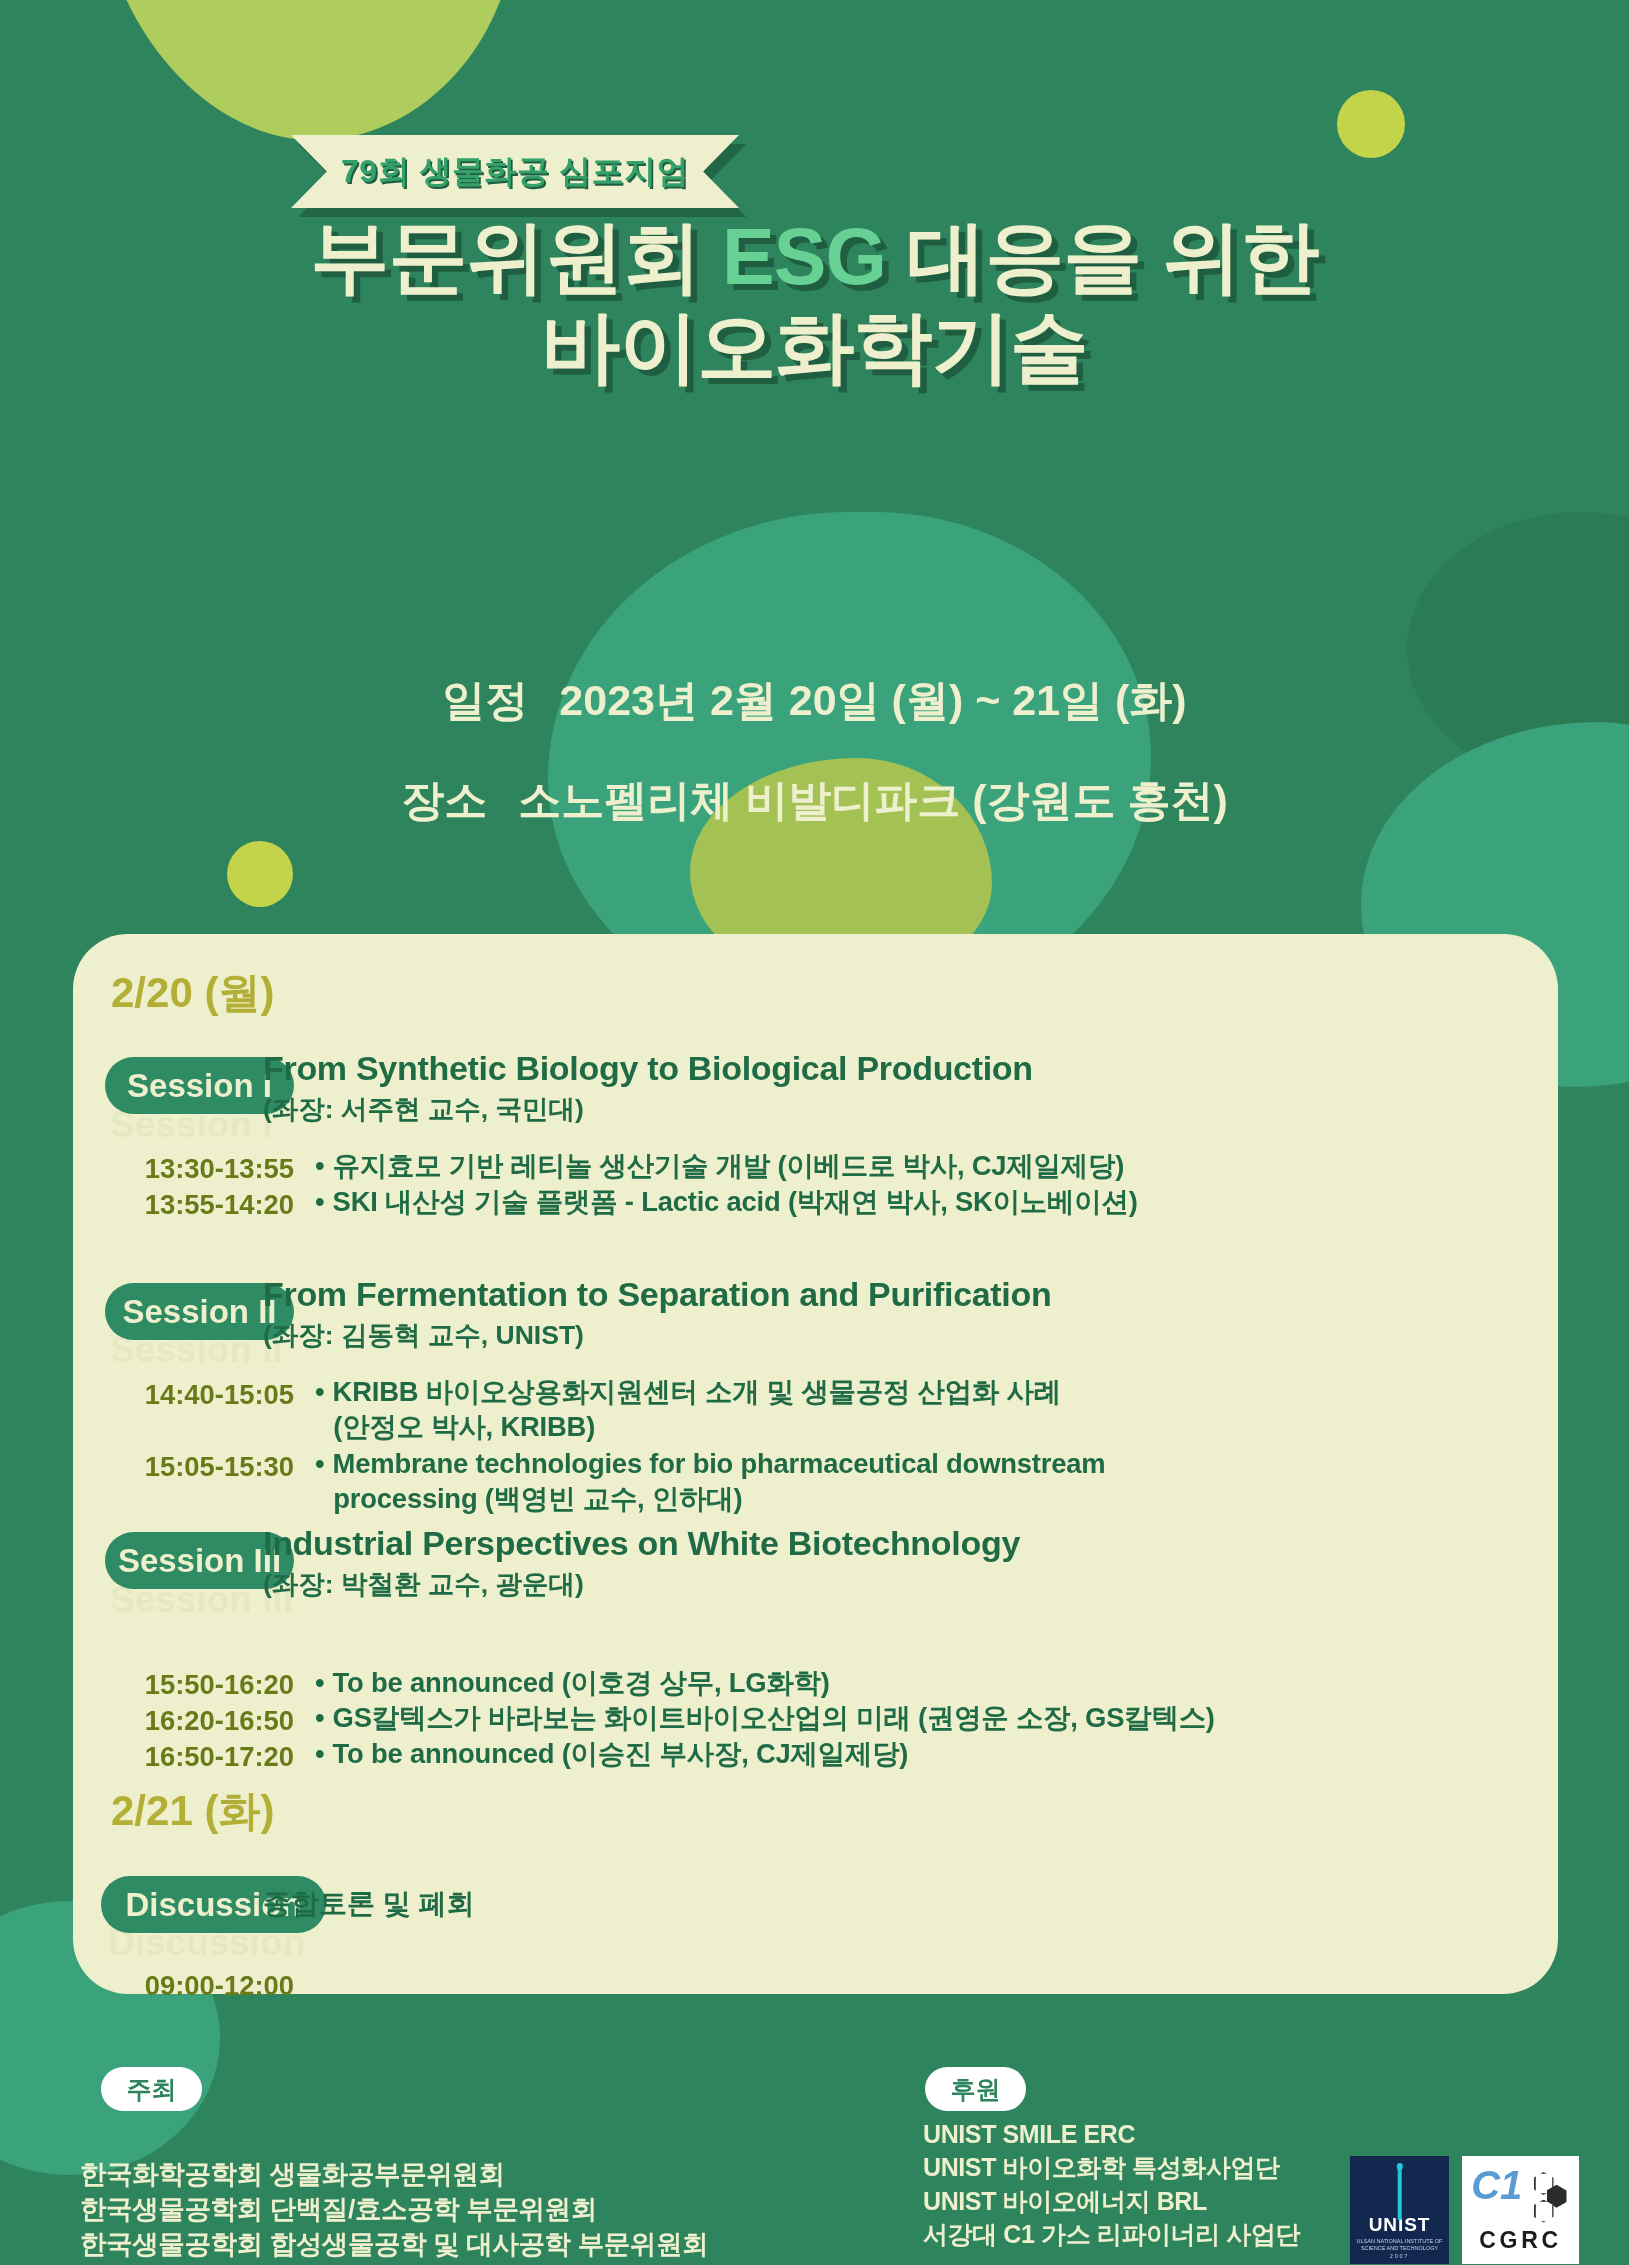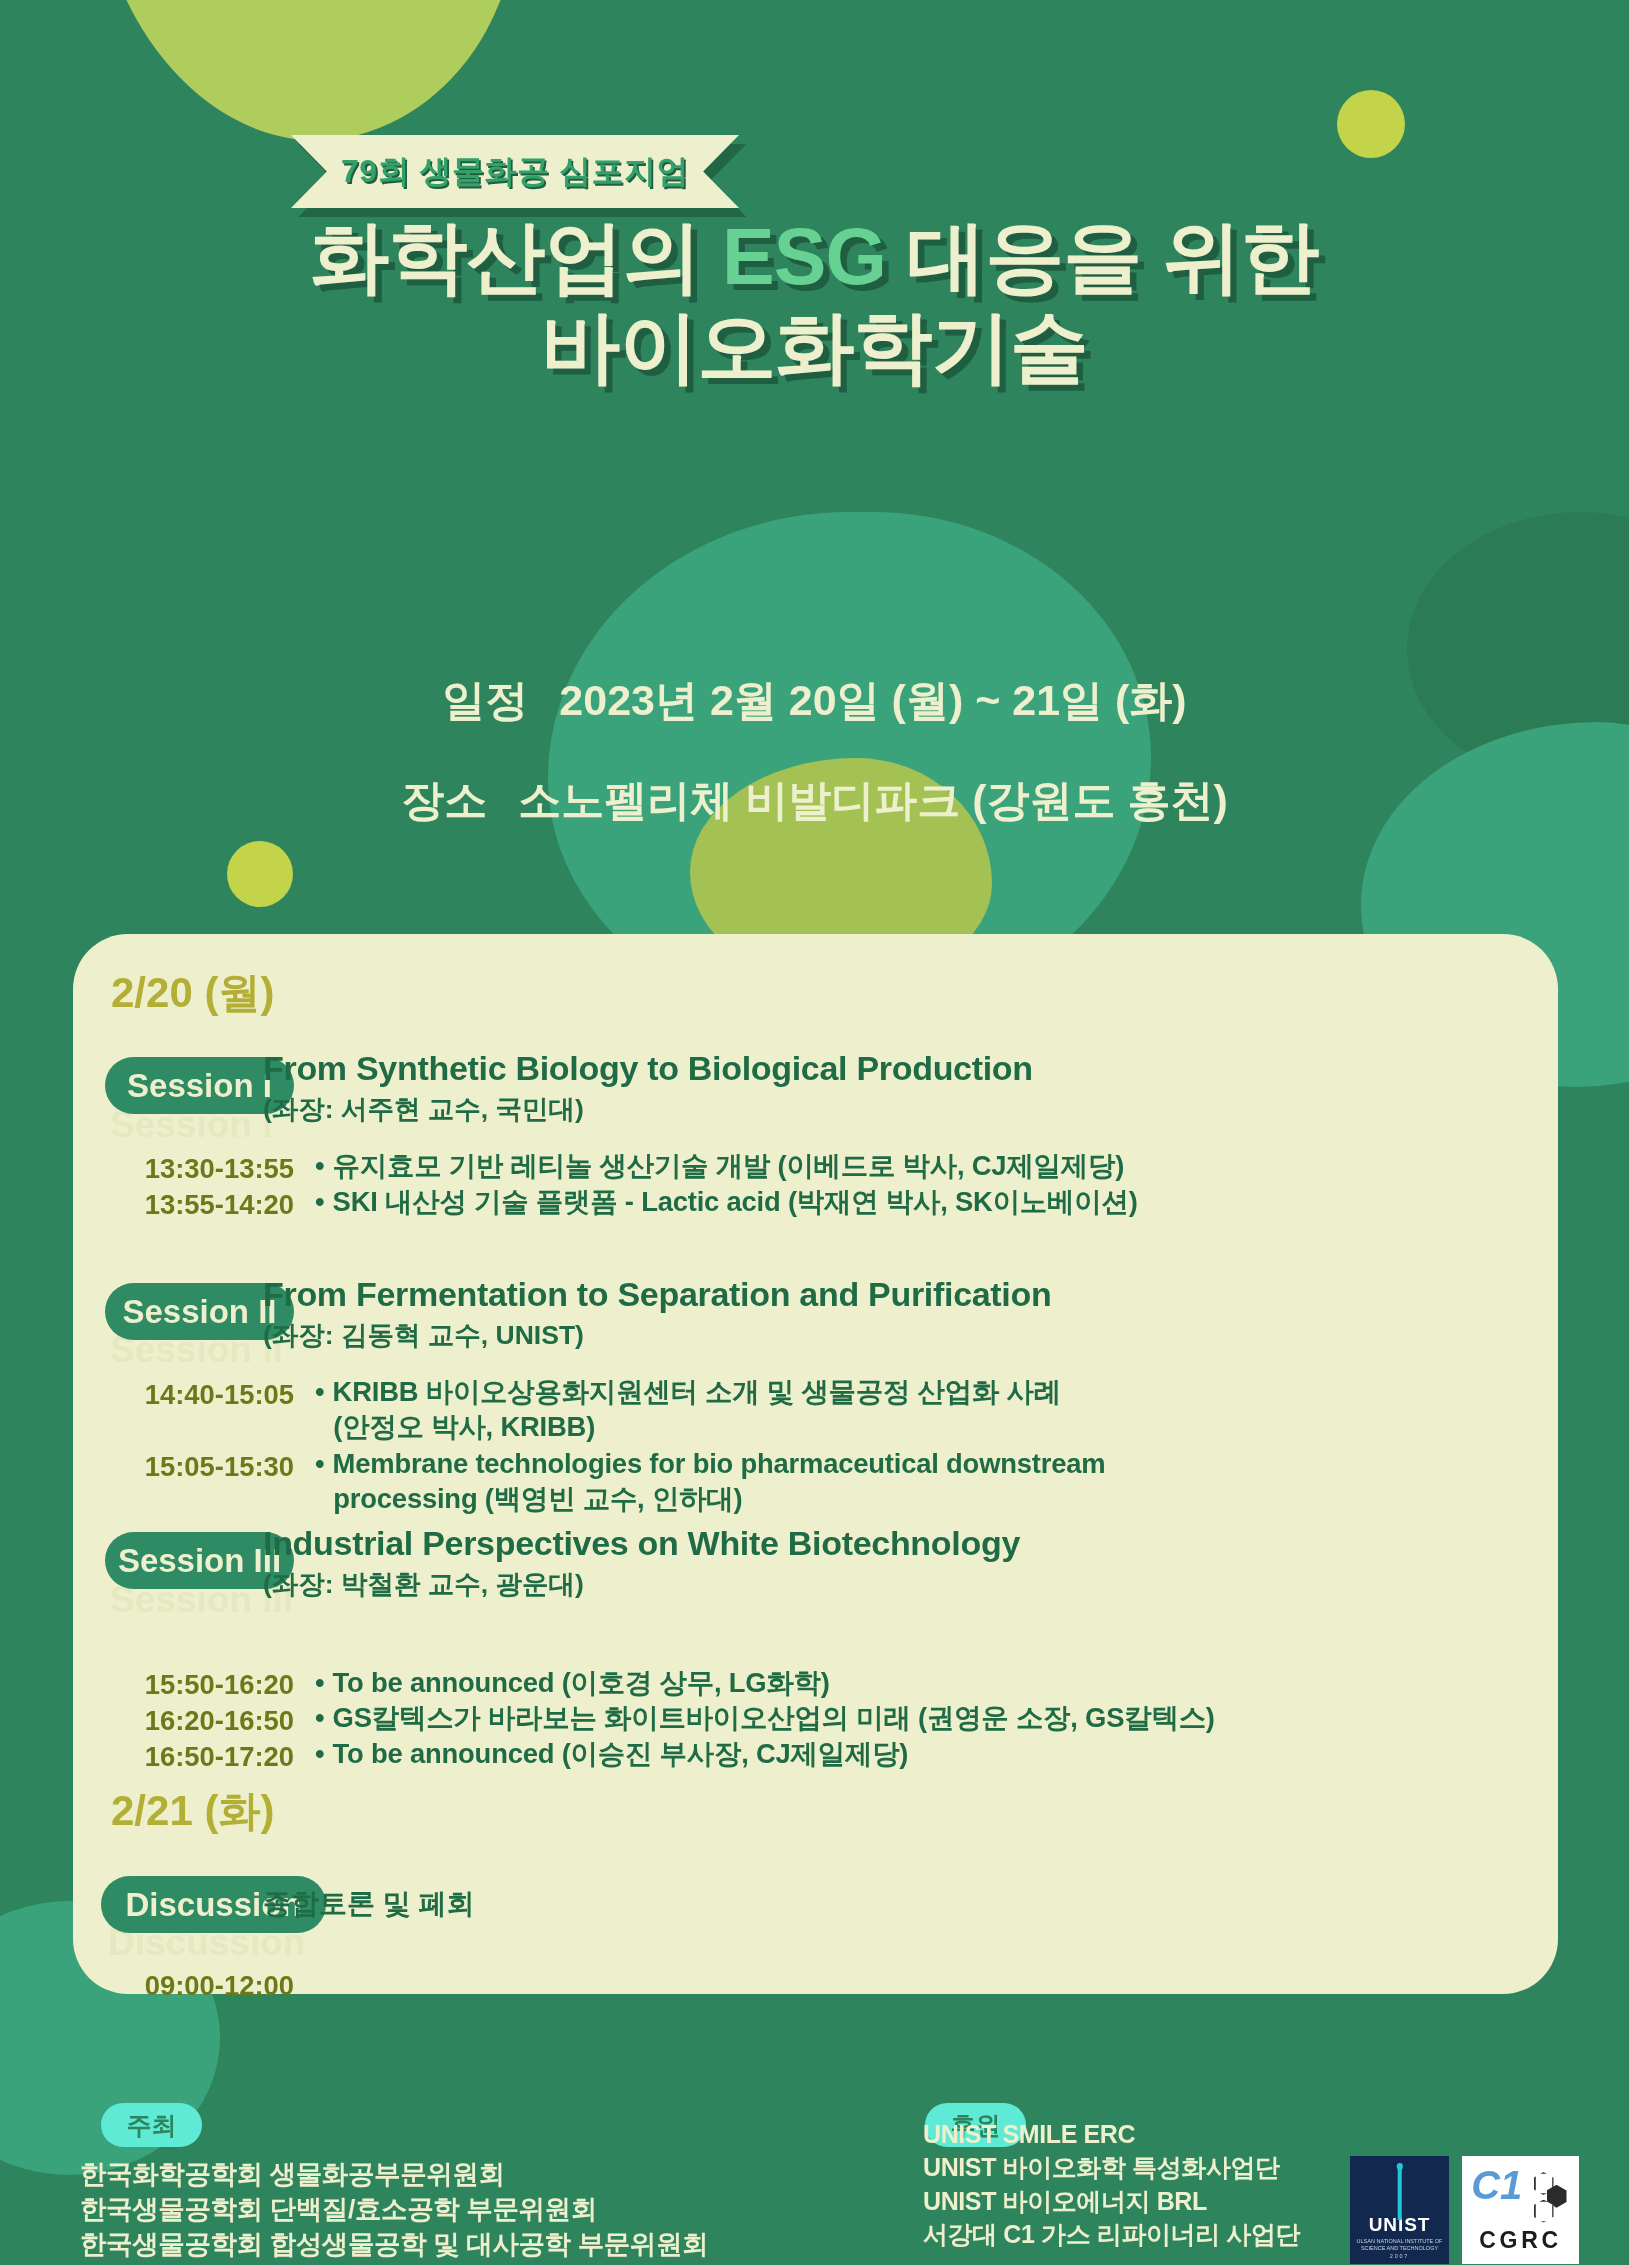--- a/index.html
+++ b/index.html
@@ -233,31 +233,30 @@
   .t-b1 { top: 1379px; } .i-b1 { top: 1375px; }
   .t-b2 { top: 1451px; } .i-b2 { top: 1447px; }
   .t-c1 { top: 1669px; } .i-c1 { top: 1666px; }
   .t-c2 { top: 1705px; } .i-c2 { top: 1701px; }
   .t-c3 { top: 1741px; } .i-c3 { top: 1737px; }
   .t-d1 { top: 1970px; }
 
   
   .foot-badge {
     position: absolute;
-    background: #5eead4;
+    background: #ffffff;
     border-radius: 27.4px;
     height: 44px;
     width: 101px;
     display: flex;
     align-items: center;
     justify-content: center;
     color: #2e845c;
     font-size: 25px;
     font-weight: bold;
-    margin-top: 36px;
   }
   .fb-host { left: 101px; top: 2067px; }
   .fb-spon { left: 925px; top: 2067px; }
 
   .foot-list {
     position: absolute;
     color: #eef0cd;
     font-size: 26.5px;
     font-weight: bold;
     line-height: 1.33;
@@ -366,21 +365,21 @@
   <div class="blob blob-bottom-left"></div>
 
   <div class="ribbon-wrap">
     <div class="ribbon-shadow"></div>
     <div class="ribbon">
       <span class="ribbon-text">79회 생물화공 심포지엄</span>
     </div>
   </div>
 
   <div class="headline">
-    <span>화학산업의 </span><span class="esg">ESG</span><span> 대응을 위한</span>
+    <span>부문위원회 </span><span class="esg">ESG</span><span> 대응을 위한</span>
     <span class="l2">바이오화학기술</span>
   </div>
 
   <div class="info info-date">
     <span class="lbl">일정</span><span>2023년 2월 20일 (월) ~ 21일 (화)</span>
   </div>
   <div class="info info-place">
     <span class="lbl">장소</span><span>소노펠리체 비발디파크 (강원도 홍천)</span>
   </div>
 

